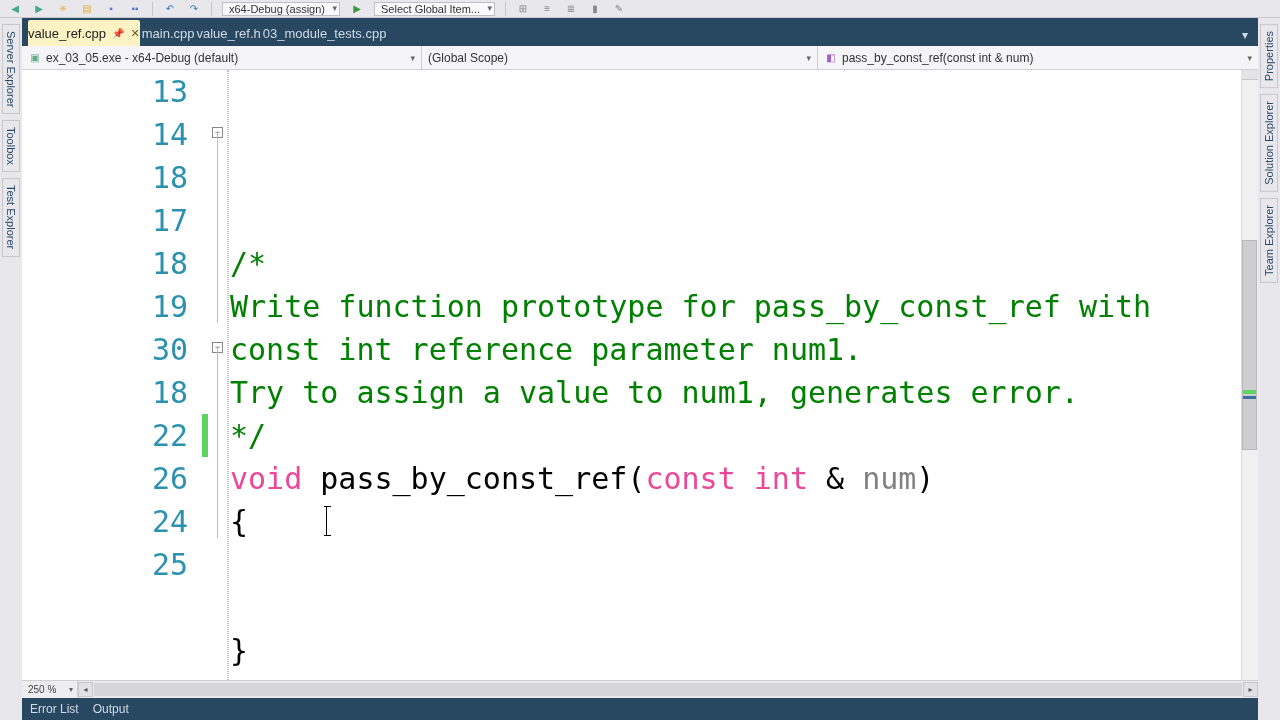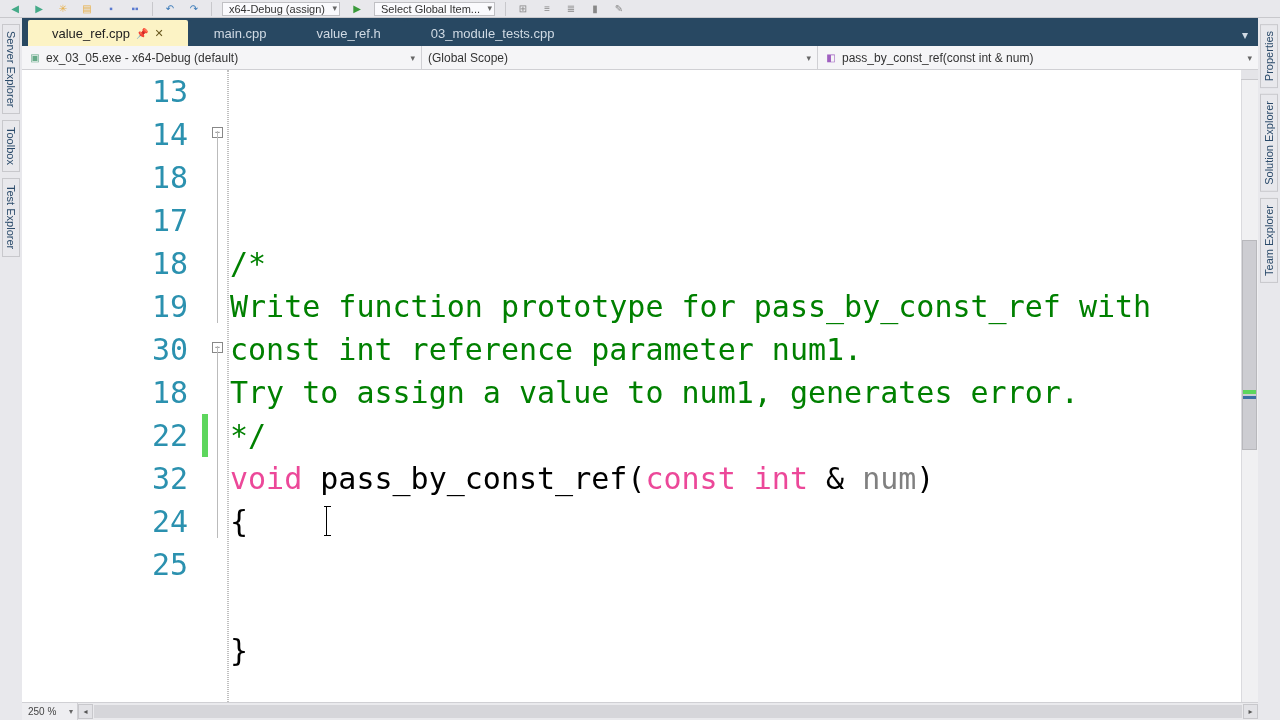--- a/index.html
+++ b/index.html
@@ -17,21 +17,21 @@
   .main-row { flex: 1; display: flex; min-height: 0; }
 
   .left-rail, .right-rail { background: #e8e8ec; width: 22px; display: flex; flex-direction: column; align-items: center; padding-top: 6px; gap: 6px; }
   .rail-tab { writing-mode: vertical-rl; font-size: 11px; color: #2a4a6a; background: #e8e8ec; border: 1px solid #c8c8cc; padding: 6px 2px; cursor: pointer; }
   .right-rail .rail-tab { writing-mode: vertical-rl; transform: rotate(180deg); }
 
   .editor-col { flex: 1; display: flex; flex-direction: column; background: #f3f3f5; min-width: 0; }
 
   
   .tabs { height: 28px; background: #284862; display: flex; align-items: flex-end; padding-left: 6px; }
-  .tab { height: 26px; padding: 0 24px; display: flex; align-items: center; gap: 6px; font-size: 13px; color: #d0dae4; background: #284862; cursor: pointer; border-top-left-radius: 2px; border-top-right-radius: 2px; margin-right: 2px; }
+  .tab { height: 26px; padding: 0 0; display: flex; align-items: center; gap: 6px; font-size: 13px; color: #d0dae4; background: #284862; cursor: pointer; border-top-left-radius: 2px; border-top-right-radius: 2px; margin-right: 2px; }
   .tab.active { background: #fcf3c5; color: #222; }
   .tab .pin { font-size: 10px; color: #6a5a20; }
   .tab .close { font-size: 11px; color: #6a5a20; }
   .tabs-spacer { flex: 1; }
   .tabs-menu { width: 18px; height: 22px; color: #d0dae4; display: flex; align-items: center; justify-content: center; font-size: 12px; cursor: pointer; margin-right: 4px; }
 
   
   .navbar { height: 24px; background: #f5f5f7; border-bottom: 1px solid #d0d0d4; display: flex; }
   .nav-dd { flex: 1; border-right: 1px solid #d0d0d4; display: flex; align-items: center; padding: 0 6px; font-size: 12px; color: #333; position: relative; cursor: pointer; }
   .nav-dd:last-child { border-right: none; }
@@ -154,21 +154,21 @@
         <div class="gutter" id="gutter">
             <div class="ln">13</div>
             <div class="ln">14</div>
             <div class="ln">18</div>
             <div class="ln">17</div>
             <div class="ln">18</div>
             <div class="ln">19</div>
             <div class="ln">30</div>
             <div class="ln">18</div>
             <div class="ln">22</div>
-            <div class="ln">32</div>
+            <div class="ln">26</div>
             <div class="ln">24</div>
             <div class="ln">25</div>
           </div>
         <div class="change-col" id="changecol">
             <div class="change-mark" style="top: 344px; height: 43px;"></div>
           </div>
         <div class="fold-col" id="foldcol">
             <div class="fold-box" style="top: 57px;">−</div>
             <div class="fold-box" style="top: 272px;">−</div>
             <div class="fold-line" style="top: 61px; height: 192px;"></div>
@@ -187,20 +187,24 @@
 
       <div class="bottom-row">
         <div class="zoom">250 %</div>
         <div class="hscroll">
           <div class="hscroll-btn l">◂</div>
           <div class="hscroll-thumb"></div>
           <div class="hscroll-btn r">▸</div>
         </div>
       </div>
 
+      <div class="bottom-tabs">
+        <span class="btab">Error List</span>
+        <span class="btab">Output</span>
+      </div>
 
     </div>
 
     <div class="right-rail">
       <div class="rail-tab">Properties</div>
       <div class="rail-tab">Solution Explorer</div>
       <div class="rail-tab">Team Explorer</div>
     </div>
 
   </div>

